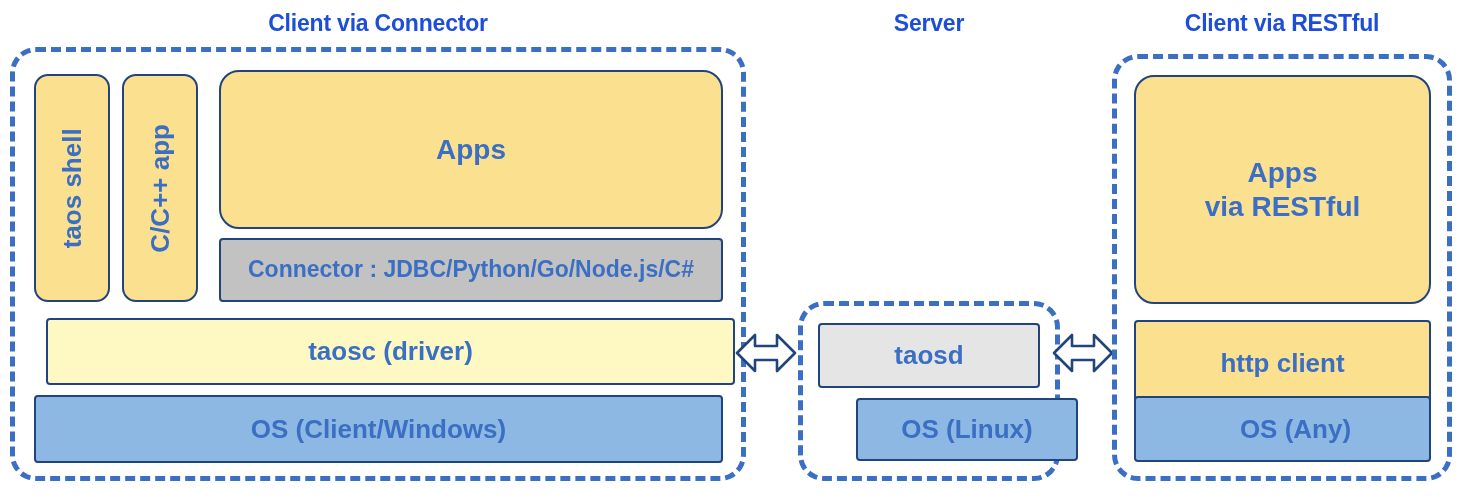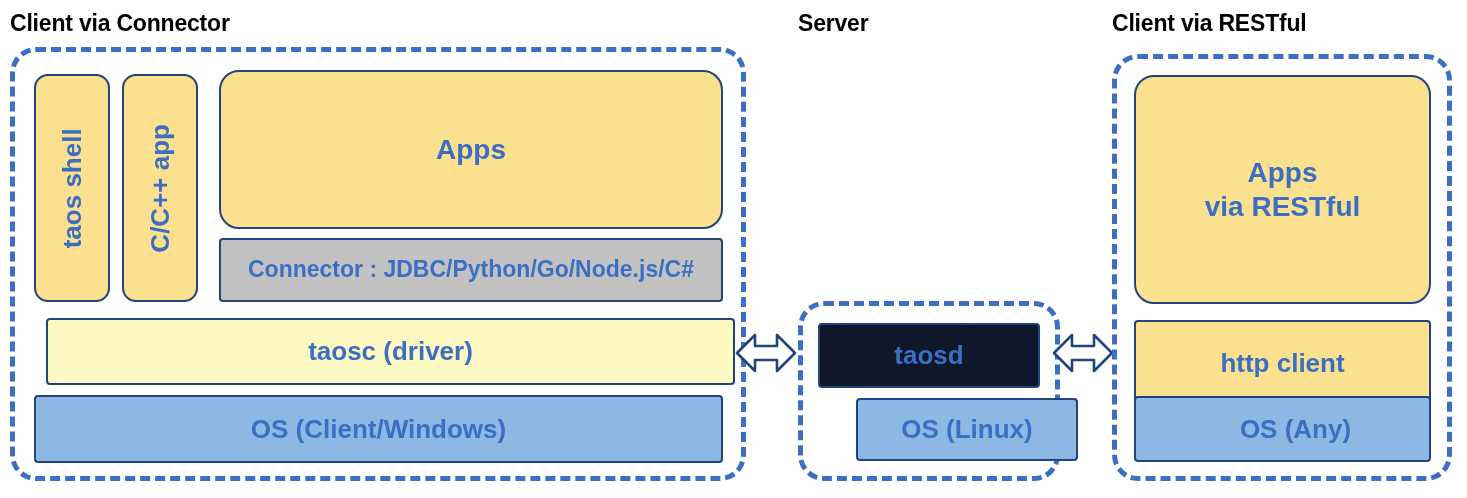--- a/index.html
+++ b/index.html
@@ -12,24 +12,24 @@
     height: 498px;
     position: relative;
     overflow: hidden;
     font-family: "Liberation Sans", sans-serif;
     -webkit-font-smoothing: antialiased;
   }
 
   
   .section-title {
     position: absolute;
-    text-align: left;
+    text-align: center;
     font-weight: bold;
     font-size: 23px;
-    color: #000000;
+    color: #1d4ed8;
     letter-spacing: -0.2px;
     white-space: nowrap;
   }
 
   
   .dashed-group {
     position: absolute;
     box-sizing: border-box;
     border: 5px dashed #3A6FC4;
     border-radius: 26px;
@@ -46,21 +46,21 @@
     align-items: center;
     justify-content: center;
     text-align: center;
     font-weight: bold;
     color: #3A6FC4;
     line-height: 1.18;
   }
   .block.fill-yellow { background: #FBE08F; }
   .block.fill-orange { background: #fef9c3; margin-left: 12px; }
   .block.fill-blue   { background: #8DB8E3; }
-  .block.fill-green  { background: #0f172a; }
+  .block.fill-green  { background: #e5e5e5; }
   .block.fill-gray   { background: #C2C2C2; }
 
   .block.vertical {
     border-radius: 14px;
   }
   .block.vertical .vtext {
     transform: rotate(-90deg);
     white-space: nowrap;
     font-size: 26px;
   }

